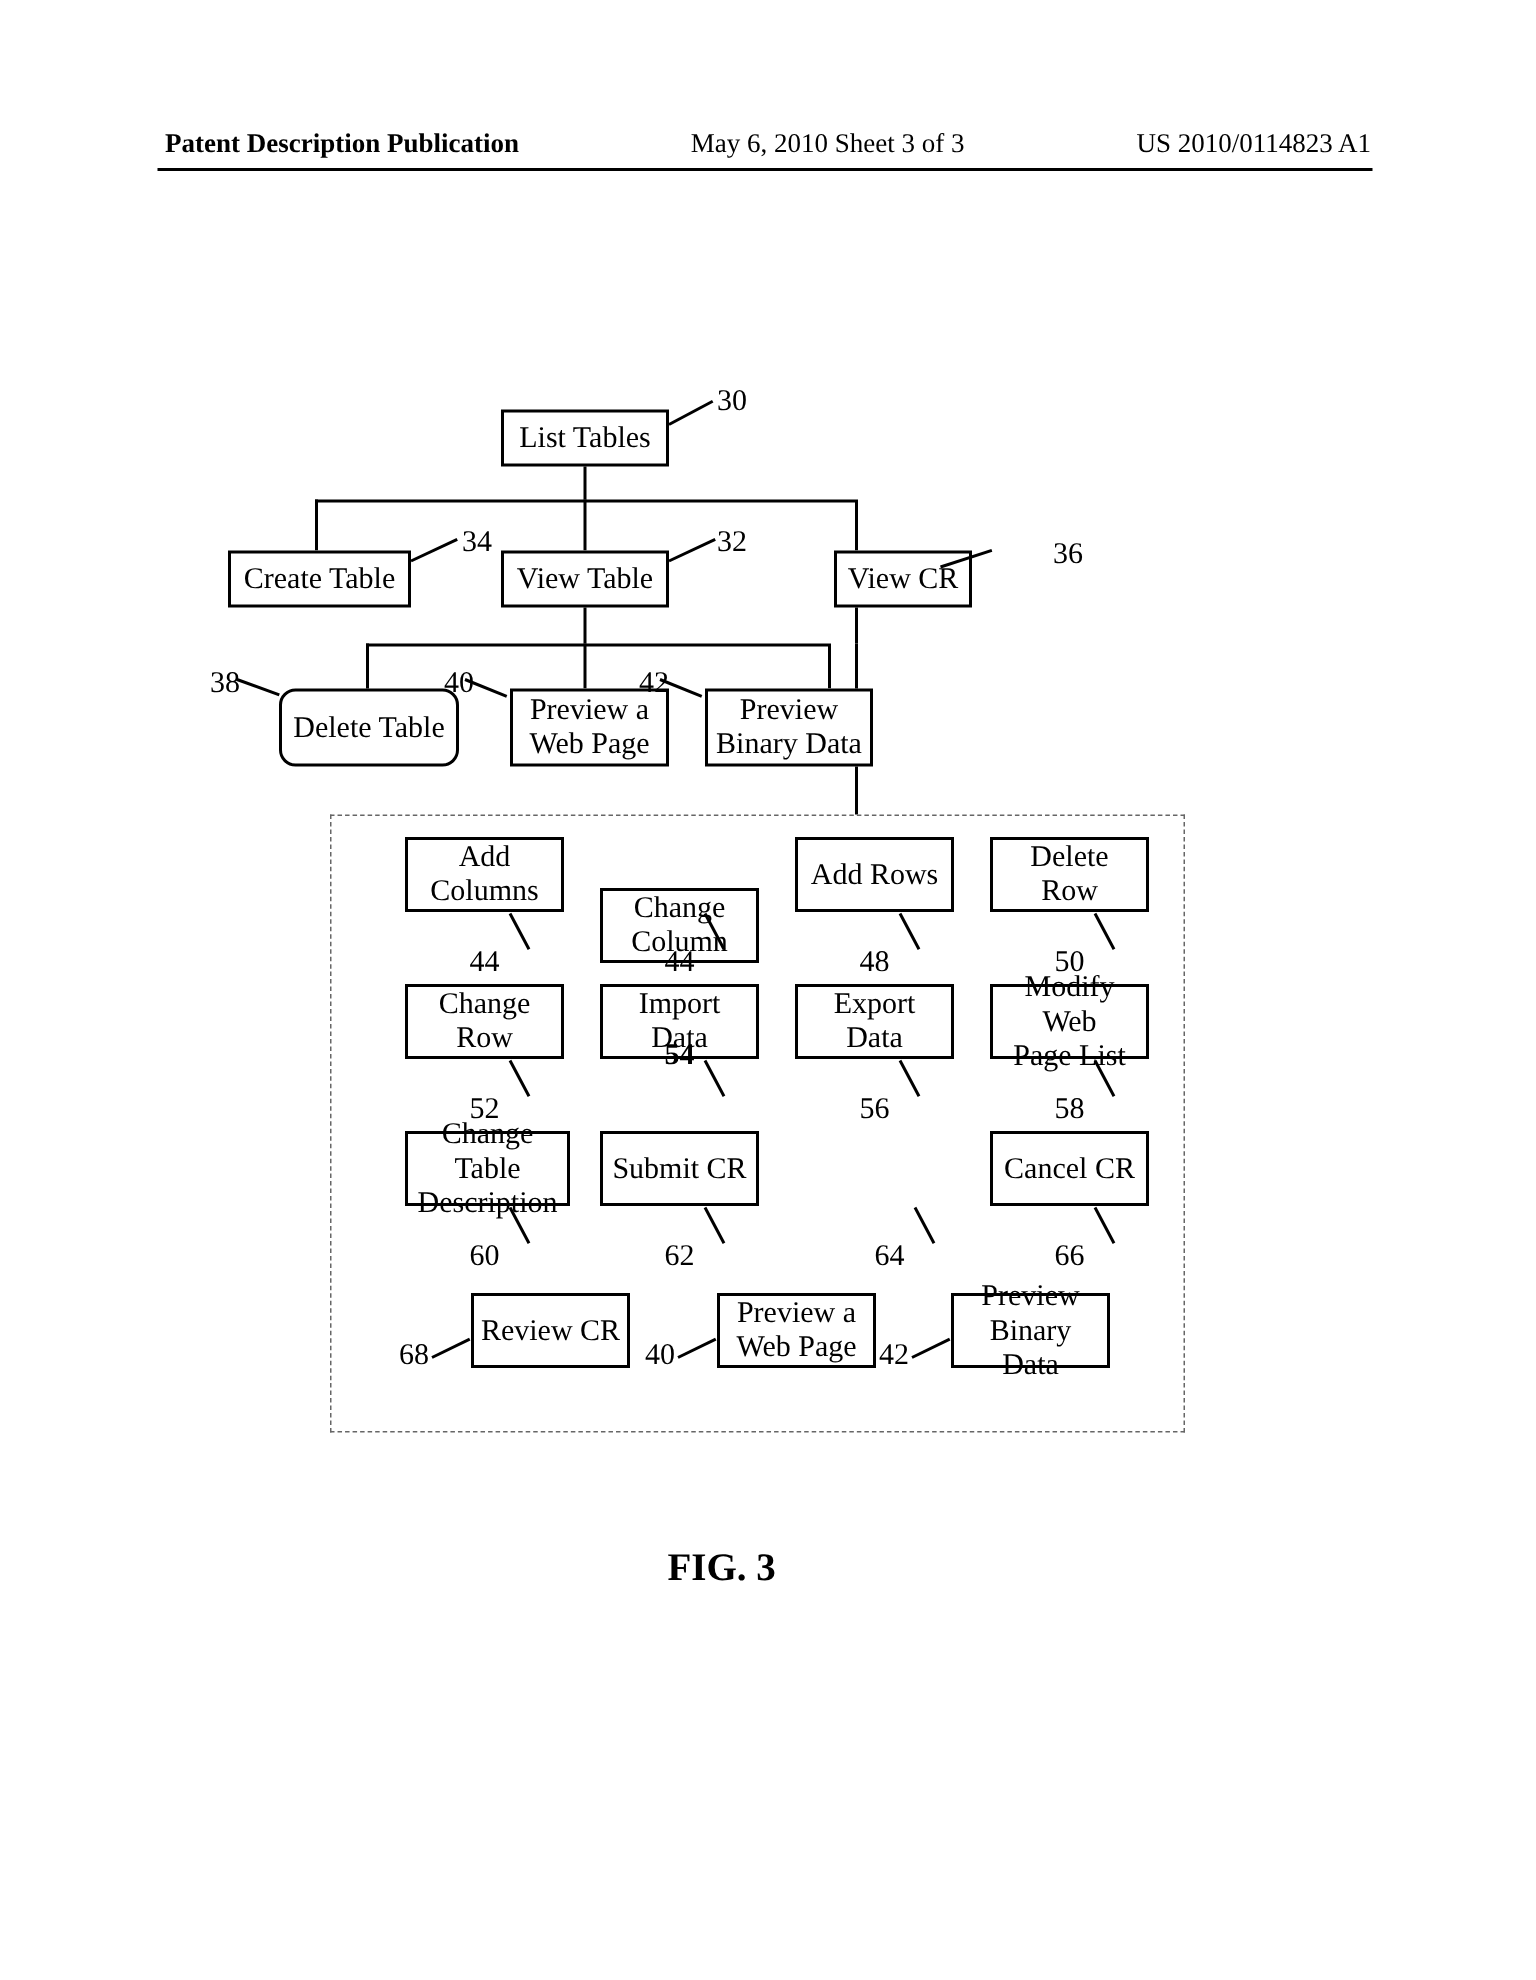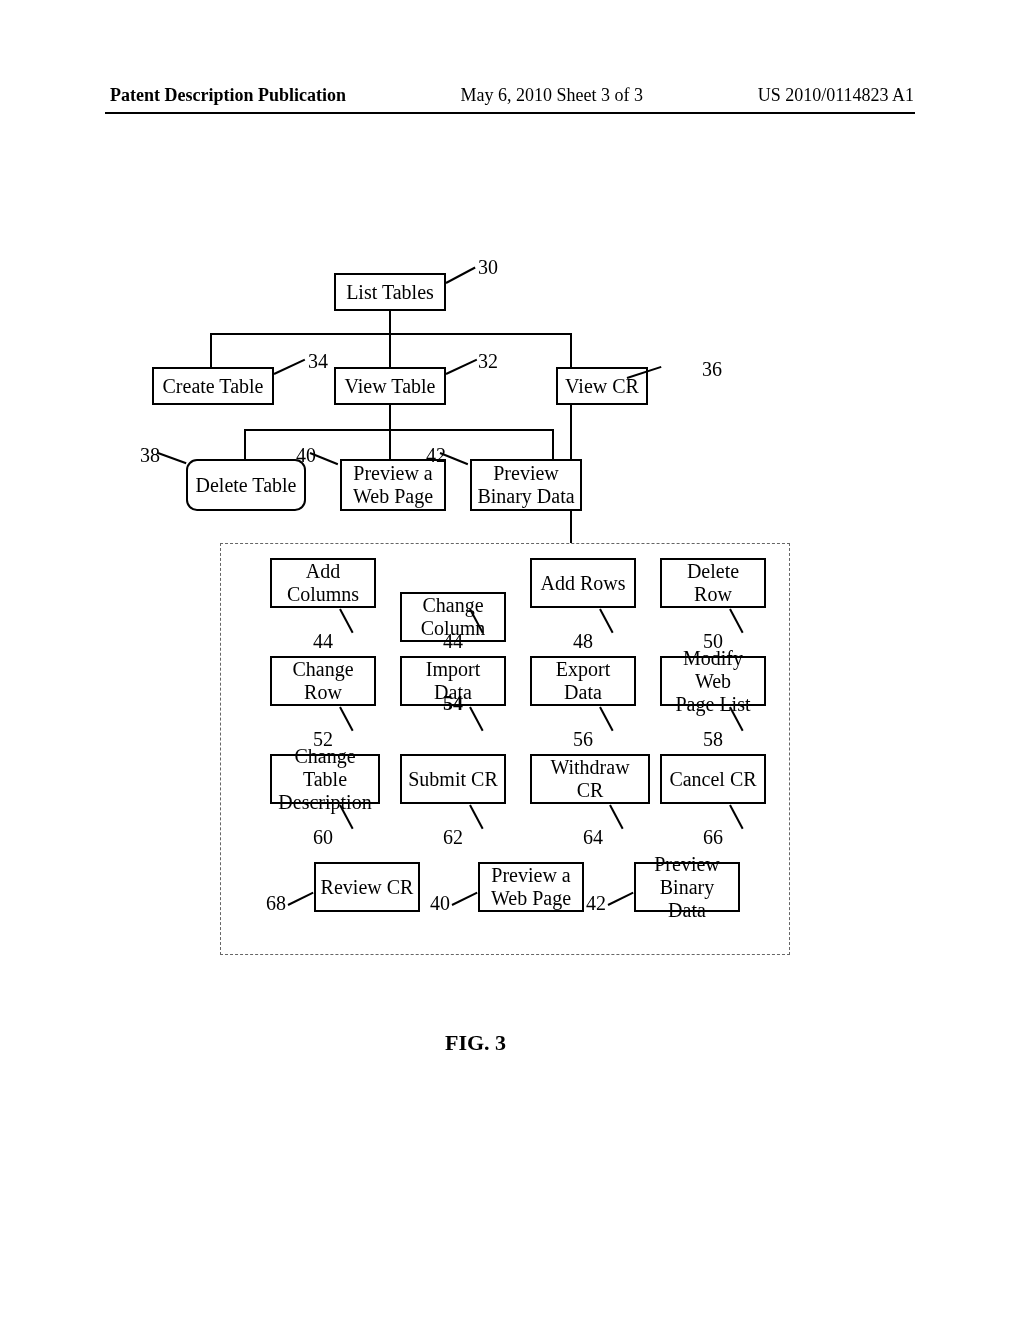--- a/index.html
+++ b/index.html
@@ -74,21 +74,21 @@
   }
 
   .dashed-group {
     position: absolute;
     border: 1px dashed #666;
     box-sizing: border-box;
   }
 
   .fig {
     position: absolute;
-    font-size: 22px;
+    font-size: 26px;
     font-weight: bold;
   }
 </style>
 </head>
 <body>
 
 <div class="page">
 
   <div class="hdr">
     <span class="left">Patent Description Publication</span>
@@ -181,21 +181,20 @@
 
   <div class="box" style="left:270px; top:754px; width:110px; height:50px; white-space:pre-line;">Change Table
 Description</div>
   <div class="diag" style="left:340px; top:804px; width:27px; transform:rotate(62deg);"></div>
   <div class="ref" style="left:313px; top:826px;">60</div>
 
   <div class="box" style="left:400px; top:754px; width:106px; height:50px;">Submit CR</div>
   <div class="diag" style="left:470px; top:804px; width:27px; transform:rotate(62deg);"></div>
   <div class="ref" style="left:443px; top:826px;">62</div>
 
-  <div class="box" style="left:530px; top:754px; width:120px; height:50px;">Withdraw CR</div>
   <div class="diag" style="left:610px; top:804px; width:27px; transform:rotate(62deg);"></div>
   <div class="ref" style="left:583px; top:826px;">64</div>
 
   <div class="box" style="left:660px; top:754px; width:106px; height:50px;">Cancel CR</div>
   <div class="diag" style="left:730px; top:804px; width:27px; transform:rotate(62deg);"></div>
   <div class="ref" style="left:703px; top:826px;">66</div>
 
   <div class="box" style="left:314px; top:862px; width:106px; height:50px;">Review CR</div>
   <div class="diag" style="left:288px; top:904px; width:28px; transform:rotate(-26deg);"></div>
   <div class="ref" style="left:266px; top:892px;">68</div>

